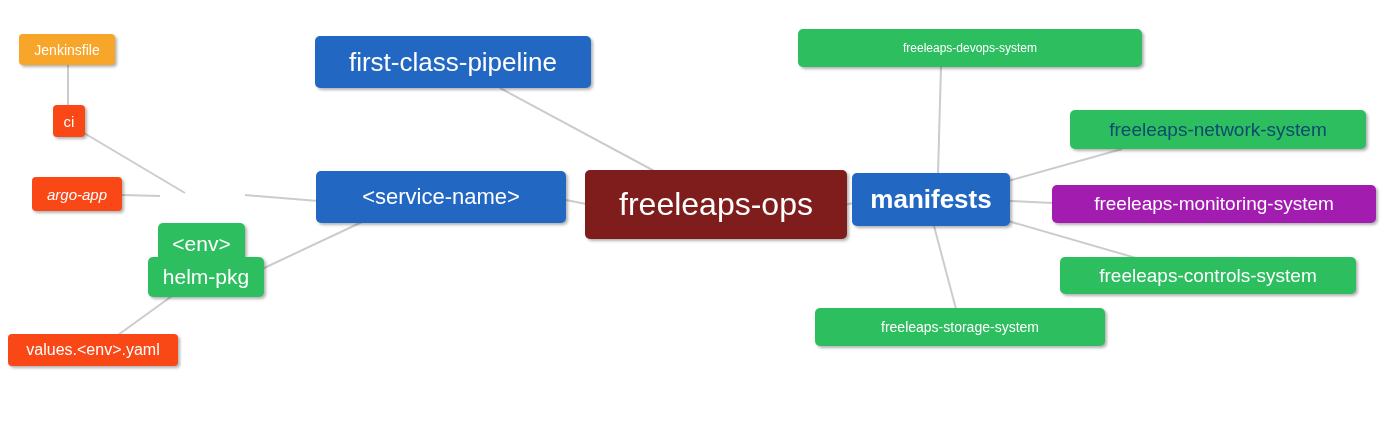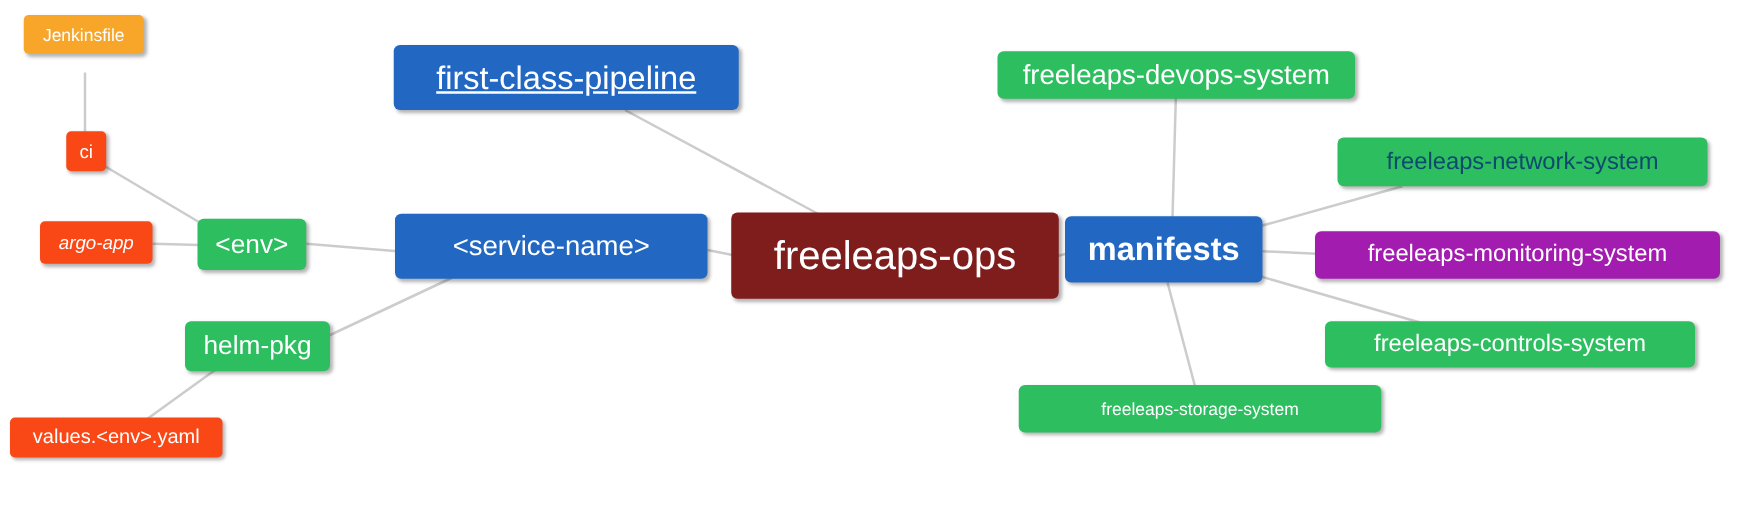--- a/index.html
+++ b/index.html
@@ -26,31 +26,31 @@
     justify-content: center;
     box-sizing: border-box;
     color: #ffffff;
     border-radius: 5px;
     box-shadow: 2px 2px 3px rgba(0,0,0,0.3);
     white-space: nowrap;
     cursor: default;
     user-select: none;
   }
   
-  .n-jenkinsfile   { left: 19px;   top: 12px;  width: 96px;  height: 31px; font-size: 14px; border-radius: 4px; }
+  .n-jenkinsfile   { left: 19px;   top: 34px;  width: 96px;  height: 31px; font-size: 14px; border-radius: 4px; }
   .n-ci            { left: 53px;   top: 105px; width: 32px;  height: 32px; font-size: 15px; border-radius: 4px; }
   .n-argo-app      { left: 32px;   top: 177px; width: 90px;  height: 34px; font-size: 15px; border-radius: 4px; }
   .n-env           { left: 158px;  top: 175px; width: 87px;  height: 41px; font-size: 21px; }
   .n-helm-pkg      { left: 148px;  top: 257px; width: 116px; height: 40px; font-size: 21px; }
   .n-values        { left: 8px;    top: 334px; width: 170px; height: 32px; font-size: 16px; border-radius: 4px; }
   .n-fcp           { left: 315px;  top: 36px;  width: 276px; height: 52px; font-size: 26px; }
   .n-service-name  { left: 316px;  top: 171px; width: 250px; height: 52px; font-size: 22px; }
   .n-freeleaps-ops { left: 585px;  top: 170px; width: 262px; height: 69px; font-size: 32px; }
   .n-manifests     { left: 852px;  top: 173px; width: 158px; height: 53px; font-size: 26px; }
-  .n-devops        { left: 798px;  top: 29px;  width: 286px; height: 38px; font-size: 22px; margin-top: 12px; }
+  .n-devops        { left: 798px;  top: 29px;  width: 344px; height: 38px; font-size: 12px; }
   .n-network       { left: 1054px; top: 110px; width: 296px; height: 39px; font-size: 19px; }
   .n-monitoring    { left: 1052px; top: 185px; width: 324px; height: 38px; font-size: 19px; }
   .n-controls      { left: 1060px; top: 257px; width: 296px; height: 37px; font-size: 19px; }
   .n-storage       { left: 815px;  top: 308px; width: 290px; height: 38px; font-size: 14px; }
 </style>
 </head>
 <body>
 
 <div class="canvas">
 
@@ -73,30 +73,30 @@
 
   <div class="node n-jenkinsfile" style="background: rgb(247, 166, 42); color: rgb(255, 255, 255);">
       <span>Jenkinsfile</span>
     </div>
   <div class="node n-ci" style="background: rgb(249, 71, 22); color: rgb(255, 255, 255);">
       <span>ci</span>
     </div>
   <div class="node n-argo-app" style="background: rgb(249, 71, 22); color: rgb(255, 255, 255); font-style: italic;">
       <span>argo-app</span>
     </div>
-  <div class="node n-env" style="background: rgb(45, 190, 96); color: rgb(255, 255, 255);">
+  <div class="node n-env" style="background: rgb(45, 190, 96); color: rgb(255, 255, 255); margin-top: 48px;">
       <span>&lt;env&gt;</span>
     </div>
   <div class="node n-helm-pkg" style="background: rgb(45, 190, 96); color: rgb(255, 255, 255);">
       <span>helm-pkg</span>
     </div>
   <div class="node n-values" style="background: rgb(249, 71, 22); color: rgb(255, 255, 255);">
       <span>values.&lt;env&gt;.yaml</span>
     </div>
-  <div class="node n-fcp" style="background: rgb(34, 104, 194); color: rgb(255, 255, 255); text-decoration: underline;">
+  <div class="node n-fcp" style="background: rgb(34, 104, 194); color: rgb(255, 255, 255);">
       <span>first-class-pipeline</span>
     </div>
   <div class="node n-service-name" style="background: rgb(34, 104, 194); color: rgb(255, 255, 255);">
       <span>&lt;service-name&gt;</span>
     </div>
   <div class="node n-freeleaps-ops" style="background: #7f1d1d; color: rgb(255, 255, 255); text-align: center;">
       <span>freeleaps-ops</span>
     </div>
   <div class="node n-manifests" style="background: rgb(34, 104, 194); color: rgb(255, 255, 255); font-weight: bold;">
       <span>manifests</span>

